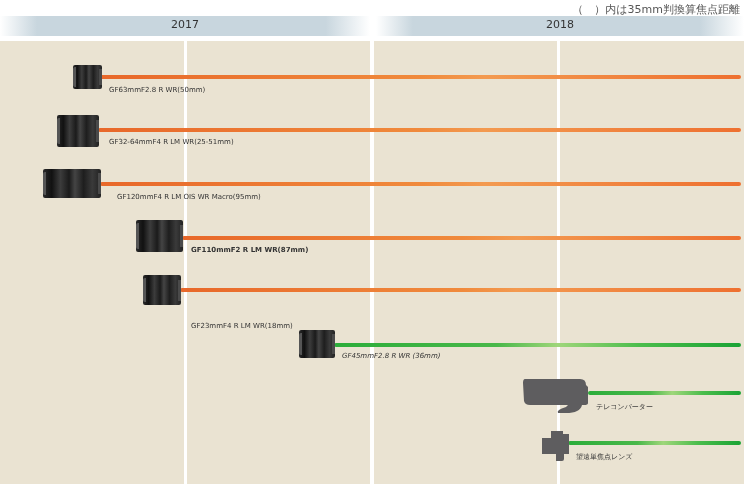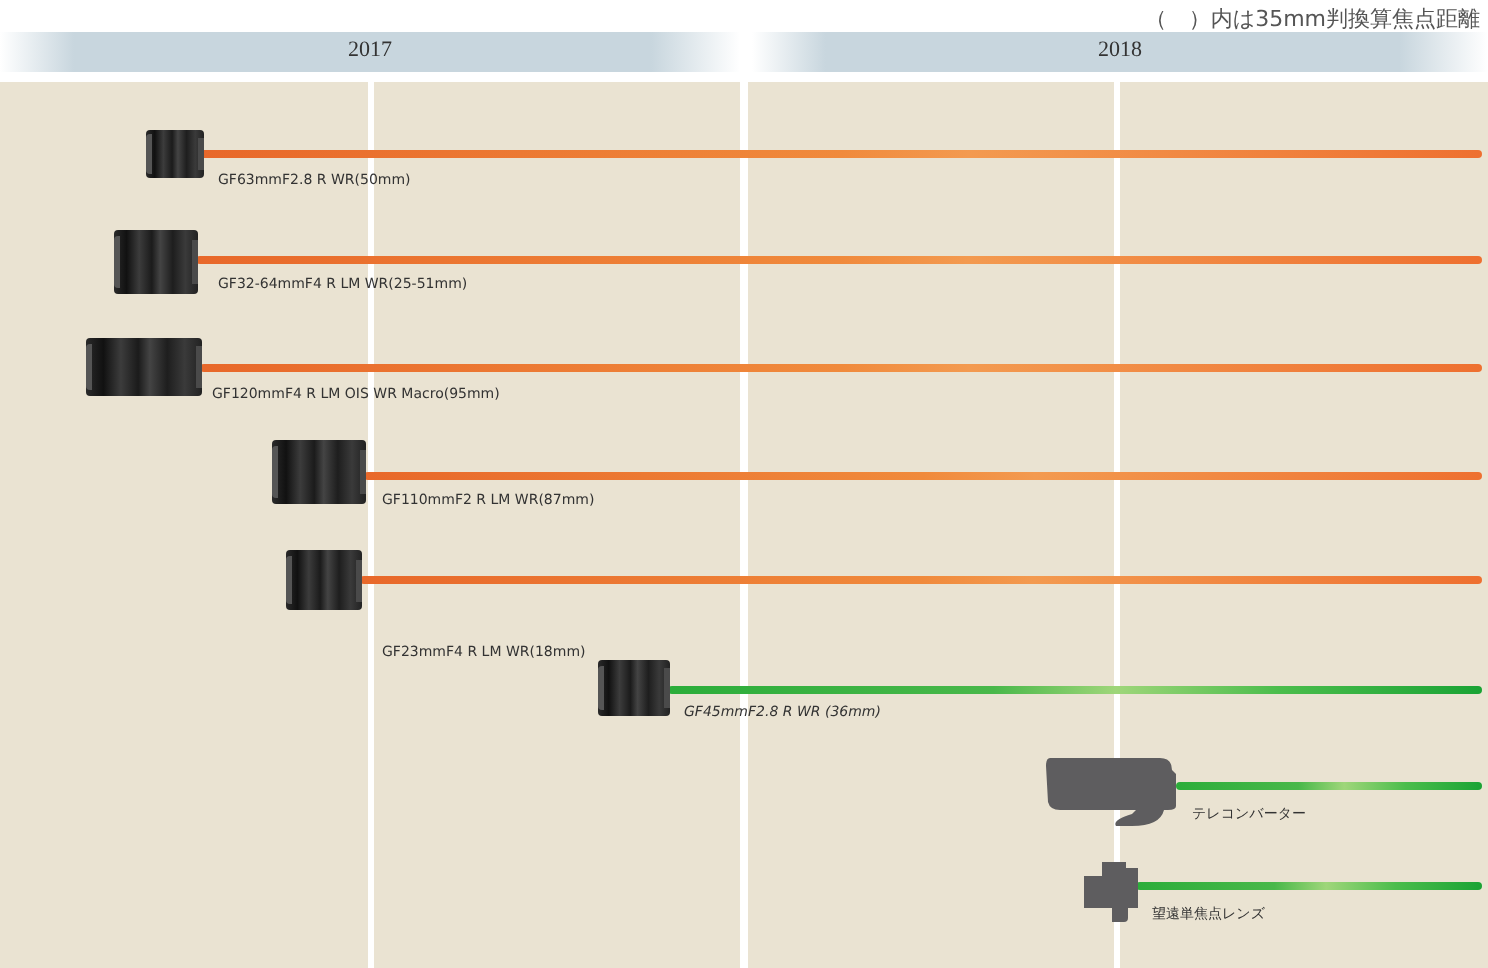--- a/index.html
+++ b/index.html
@@ -1,21 +1,21 @@
 <!DOCTYPE html>
 <html><head>
 <meta charset="utf-8">
 <style>
   html, body { margin: 0; padding: 0; background: #ffffff; }
   body { width: 744px; height: 484px; position: relative; overflow: hidden;
          font-family: "DejaVu Sans", sans-serif; }
   .note { position: absolute; right: 4px; top: 2px; font-size: 11px; color: #555; }
   .year-band { position: absolute; top: 16px; height: 20px; line-height: 18px; text-align: center;
                font-size: 11px; color: #333;
-               background: linear-gradient(to right, rgba(200,215,222,0) 0%, #c8d6de 10%, #c8d6de 88%, rgba(200,215,222,0) 100%); font-family: Liberation Serif, serif; }
+               background: linear-gradient(to right, rgba(200,215,222,0) 0%, #c8d6de 10%, #c8d6de 88%, rgba(200,215,222,0) 100%); }
   .year-2017 { left: 0; width: 370px; }
   .year-2018 { left: 376px; width: 368px; }
   .grid-col { position: absolute; top: 41px; height: 443px; background: #eae3d2; }
   .bar { position: absolute; height: 4px; border-radius: 2px; }
   .bar.orange { background: linear-gradient(to right, #e8682a 0%, #f08a3c 50%, #f39a50 60%, #ee7030 100%); }
   .bar.green { background: linear-gradient(to right, #2bad3a 0%, #49b84a 40%, #9fd67a 55%, #4bbd4c 75%, #1aa335 100%); }
   .label { position: absolute; font-size: 7px; color: #333; white-space: nowrap; }
   .lens { position: absolute; border-radius: 2px;
           background: linear-gradient(to right, #2a2a2a 0%, #111 15%, #3c3c3c 30%, #1b1b1b 45%, #444 55%, #1e1e1e 70%, #3a3a3a 85%, #222 100%); }
   .lens::before { content: ""; position: absolute; left: 0; top: 10%; bottom: 10%; width: 3px; background: #555; border-radius: 2px 0 0 2px; }
@@ -37,25 +37,25 @@
 <div class="bar orange" style="left:100px;top:75px;width:641px;"></div>
 <div class="lens" style="left:73px;top:65px;width:29px;height:24px;"></div>
 <div class="label" style="left:109px;top:86px;">GF63mmF2.8 R WR(50mm)</div>
 
 <div class="bar orange" style="left:98px;top:128px;width:643px;"></div>
 <div class="lens" style="left:57px;top:115px;width:42px;height:32px;"></div>
 <div class="label" style="left:109px;top:138px;">GF32-64mmF4 R LM WR(25-51mm)</div>
 
 <div class="bar orange" style="left:100px;top:182px;width:641px;"></div>
 <div class="lens" style="left:43px;top:169px;width:58px;height:29px;"></div>
-<div class="label" style="left:106px;top:193px;text-align:right;">GF120mmF4 R LM OIS WR Macro(95mm)</div>
+<div class="label" style="left:117px;top:193px;text-align:right;">GF120mmF4 R LM OIS WR Macro(95mm)</div>
 
 <div class="bar orange" style="left:182px;top:236px;width:559px;"></div>
 <div class="lens" style="left:136px;top:220px;width:47px;height:32px;"></div>
-<div class="label" style="left:191px;top:246px;">GF110mmF2 R LM WR(87mm)</div>
+<div class="label" style="left:191px;top:246px;font-weight:bold;">GF110mmF2 R LM WR(87mm)</div>
 
 <div class="bar orange" style="left:180px;top:288px;width:561px;"></div>
 <div class="lens" style="left:143px;top:275px;width:38px;height:30px;"></div>
 <div class="label" style="left:191px;top:298px;margin-top:24px;">GF23mmF4 R LM WR(18mm)</div>
 
 <div class="bar green" style="left:334px;top:343px;width:407px;"></div>
 <div class="lens" style="left:299px;top:330px;width:36px;height:28px;"></div>
 <div class="label" style="left:342px;top:352px;font-style:italic;">GF45mmF2.8 R WR (36mm)</div>
 
 <div class="bar green" style="left:588px;top:391px;width:153px;"></div>

